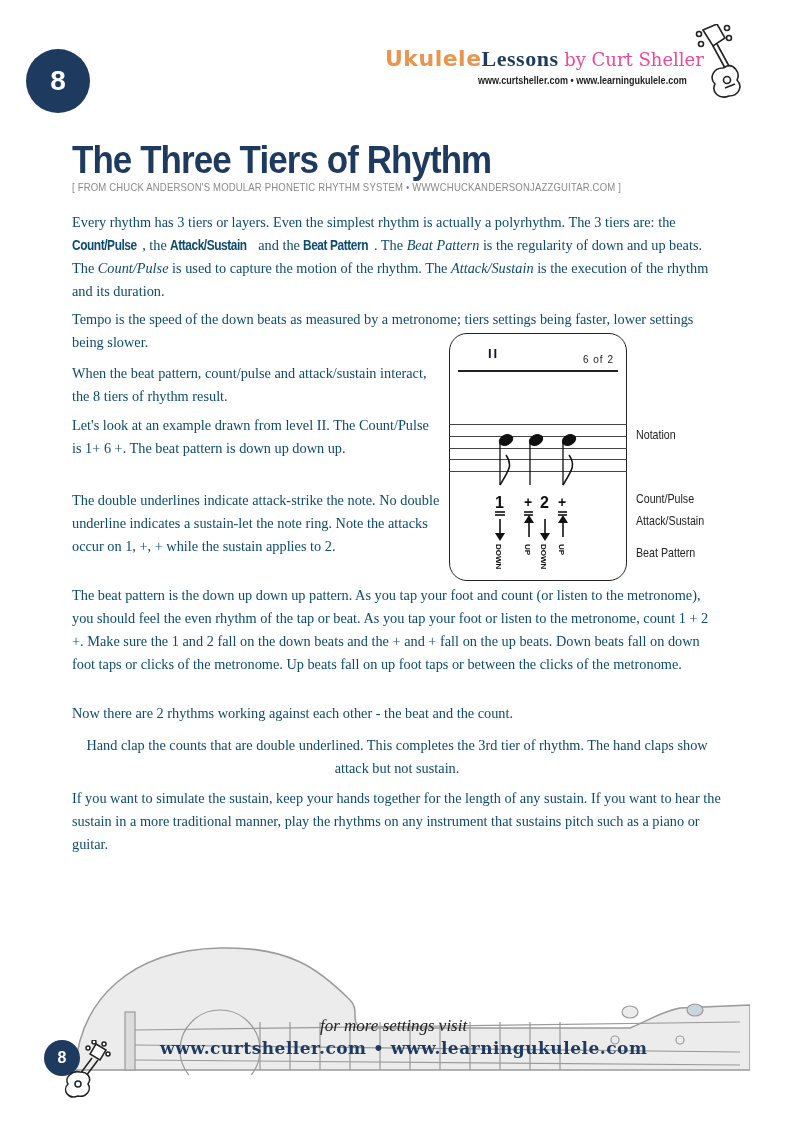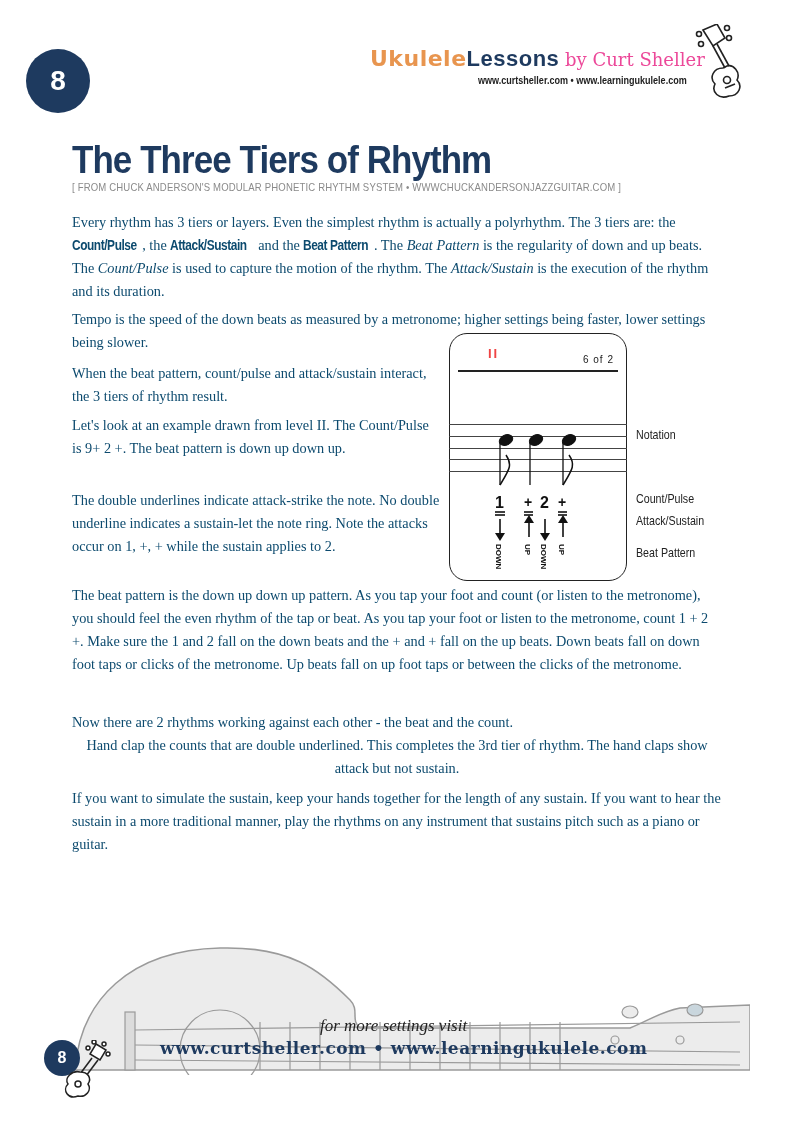--- a/index.html
+++ b/index.html
@@ -4,35 +4,35 @@
 <style>
   * { box-sizing: border-box; margin: 0; padding: 0; }
   html, body { width: 793px; height: 1122px; background: #ffffff; overflow: hidden; }
   body { position: relative; font-family: "Liberation Serif", serif; color: #2b2b2b; }
 
   .page-badge { position: absolute; left: 26px; top: 49px; width: 64px; height: 64px; border-radius: 50%; background: #1e3a5f; color: #fff;
     font-family: "Liberation Sans", sans-serif; font-weight: bold; font-size: 28px; display: flex; align-items: center; justify-content: center; }
 
   .brand { position: absolute; left: 370px; top: 46px; width: 325px; }
   .brand-line { font-size: 22px; line-height: 26px; white-space: nowrap; }
-  .brand-ukulele { color: #e8954f; font-family: "DejaVu Sans", sans-serif; font-weight: bold; letter-spacing: 0.5px; }
-  .brand-lessons { color: #1e3a5f; font-family: Liberation Sans, sans-serif; font-weight: bold; letter-spacing: 0.5px; }
+  .brand-ukulele { color: #e8954f; font-family: "DejaVu Sans", sans-serif; font-weight: bold; letter-spacing: 0.5px; margin-left: 15px; }
+  .brand-lessons { color: #1e3a5f; font-family: Liberation Serif, serif; font-weight: bold; letter-spacing: 0.5px; }
   .brand-by { color: #ec4899; font-family: "DejaVu Serif", serif; font-size: 18px; }
   .brand-urls { position: absolute; right: 8px; top: 28px; font-family: "Liberation Sans", sans-serif; font-size: 10.5px; color: #222; white-space: nowrap; font-weight: bold; transform: scaleX(0.86); transform-origin: right; }
   .brand-ukulele-icon { position: absolute; left: 683px; top: 24px; width: 60px; height: 75px; }
 
   .title { position: absolute; left: 72px; top: 140px; font-family: "Liberation Sans", sans-serif; font-weight: bold; font-size: 38px; color: #1e3a5f; letter-spacing: -1px; transform: scaleX(0.92); transform-origin: left; line-height: 40px; }
   .subtitle { position: absolute; left: 72px; top: 181px; font-family: "Liberation Sans", sans-serif; font-size: 11.5px; color: #8a8a8a; white-space: nowrap; transform: scaleX(0.83); transform-origin: left; letter-spacing: 0.2px; }
 
   .para { position: absolute; left: 72px; font-size: 14.3px; line-height: 23px; color: #0c4a6e; }
   .para b.tier { font-family: "Liberation Sans", sans-serif; font-weight: bold; font-size: 14px; letter-spacing: -0.5px; transform: scaleX(0.85); display: inline-block; transform-origin: left; margin-right: -6px; }
   .para i { font-style: italic; }
 
   .card { position: absolute; left: 449px; top: 333px; width: 178px; height: 248px; border: 1.5px solid #222; border-radius: 18px; }
-  .card-level { position: absolute; left: 10px; top: 12px; font-family: "Liberation Sans", sans-serif; font-size: 13px; color: #ef4444; font-weight: bold; letter-spacing: 2px; padding-left: 28px; }
+  .card-level { position: absolute; left: 10px; top: 12px; font-family: "Liberation Sans", sans-serif; font-size: 13px; color: #0f172a; font-weight: bold; letter-spacing: 2px; padding-left: 28px; }
   .card-page { position: absolute; right: 12px; top: 20px; font-family: "Liberation Sans", sans-serif; font-size: 10px; color: #222; letter-spacing: 1px; }
   .card-rule { position: absolute; left: 8px; right: 8px; top: 36px; height: 2px; background: #222; }
 
   .staff-line { position: absolute; left: 449px; width: 178px; height: 1px; background: #444; }
 
   .side-label { position: absolute; left: 636px; font-family: "Liberation Sans", sans-serif; font-size: 13px; color: #222; transform: scaleX(0.82); transform-origin: left; white-space: nowrap; }
 
   .footer-art { position: absolute; left: 60px; top: 940px; width: 690px; height: 135px; }
   .footer-visit { position: absolute; left: 320px; top: 1016px; font-family: "Liberation Serif", serif; font-style: italic; font-size: 17px; color: #222; }
   .footer-urls { position: absolute; left: 160px; top: 1038px; font-family: "DejaVu Serif", serif; font-weight: bold; font-size: 17px; color: #1e3a5f; white-space: nowrap; letter-spacing: 0.5px; }
@@ -63,23 +63,23 @@
     <circle cx="44" cy="56" r="3.5"></circle>
     <path d="M42 64 L52 60"></path>
   </g>
 </svg>
 
 <h1 class="title">The Three Tiers of Rhythm</h1>
 <div class="subtitle">[ FROM CHUCK ANDERSON'S MODULAR PHONETIC RHYTHM SYSTEM  •  WWWCHUCKANDERSONJAZZGUITAR.COM ]</div>
 
 <p class="para" style="top:211px; width:650px;"><span>Every rhythm has 3 tiers or layers. Even the simplest rhythm is actually a polyrhythm. The 3 tiers are: the </span><b class="tier">Count/Pulse</b><span>, the </span><b class="tier">Attack/Sustain</b><span> and the </span><b class="tier">Beat Pattern</b><span>. The </span><i>Beat Pattern</i><span> is the regularity of down and up beats. The </span><i>Count/Pulse</i><span> is used to capture the motion of the rhythm. The </span><i>Attack/Sustain</i><span> is the execution of the rhythm and its duration.</span></p>
 
-<p class="para" style="top:308px; width:640px;">Tempo is the speed of the down beats as measured by a metronome; higher settings being faster, lower settings being slower.</p>
-<p class="para" style="top:362px; width:370px;">When the beat pattern, count/pulse and attack/sustain interact, the 3 tiers of rhythm result.</p>
-<p class="para" style="top:414px; width:360px;">Let's look at an example drawn from level II. The Count/Pulse is 9+ 2 +. The beat pattern is down up down up.</p>
+<p class="para" style="top:308px; width:640px;">Tempo is the speed of the down beats as measured by a metronome; tiers settings being faster, lower settings being slower.</p>
+<p class="para" style="top:362px; width:370px;">When the beat pattern, count/pulse and attack/sustain interact, the 8 tiers of rhythm result.</p>
+<p class="para" style="top:414px; width:360px;">Let's look at an example drawn from level II. The Count/Pulse is 1+ 6 +. The beat pattern is down up down up.</p>
 <p class="para" style="top:489px; width:372px;">The double underlines indicate attack-strike the note. No double underline indicates a sustain-let the note ring. Note the attacks occur on 1, +, + while the sustain applies to 2.</p>
 
 <div class="card">
   <div class="card-level">II</div>
   <div class="card-page">6 of 2</div>
   <div class="card-rule"></div>
 </div>
 <div class="staff-line" style="top:424px;"></div>
 <div class="staff-line" style="top:436px;"></div>
 <div class="staff-line" style="top:448px;"></div>
@@ -131,21 +131,21 @@
     <text transform="translate(110,119) rotate(90)">UP</text>
   </g>
 </svg>
 
 <div class="side-label" style="top:427px;">Notation</div>
 <div class="side-label" style="top:491px;">Count/Pulse</div>
 <div class="side-label" style="top:513px;">Attack/Sustain</div>
 <div class="side-label" style="top:545px;">Beat Pattern</div>
 
 <p class="para" style="top:584px; width:650px;">The beat pattern is the down up down up pattern. As you tap your foot and count (or listen to the metronome), you should feel the even rhythm of the tap or beat. As you tap your foot or listen to the metronome, count 1 + 2 +. Make sure the 1 and 2 fall on the down beats and the + and + fall on the up beats. Down beats fall on down foot taps or clicks of the metronome. Up beats fall on up foot taps or between the clicks of the metronome.</p>
-<p class="para" style="top:702px; width:650px;margin-top:9px;">Now there are 2 rhythms working against each other - the beat and the count.</p>
+<p class="para" style="top:702px; width:650px;">Now there are 2 rhythms working against each other - the beat and the count.</p>
 <p class="para" style="top:734px; width:650px;text-align:center;">Hand clap the counts that are double underlined. This completes the 3rd tier of rhythm. The hand claps show attack but not sustain.</p>
 <p class="para" style="top:787px; width:650px;">If you want to simulate the sustain, keep your hands together for the length of any sustain. If you want to hear the sustain in a more traditional manner, play the rhythms on any instrument that sustains pitch such as a piano or guitar.</p>
 
 <svg class="footer-art" viewBox="0 0 690 135">
   <g fill="#ececec" stroke="#9a9a9a" stroke-width="1.5">
     <path d="M15 130 C20 60 70 10 160 8 C230 6 260 30 290 60 C300 70 290 80 300 88 L570 88 C590 80 600 72 620 68 L690 65 L690 130 Z"></path>
   </g>
   <g fill="none" stroke="#9a9a9a" stroke-width="1.2">
     <circle cx="160" cy="110" r="40"></circle>
     <rect x="65" y="72" width="10" height="58" fill="#dcdcdc"></rect>

